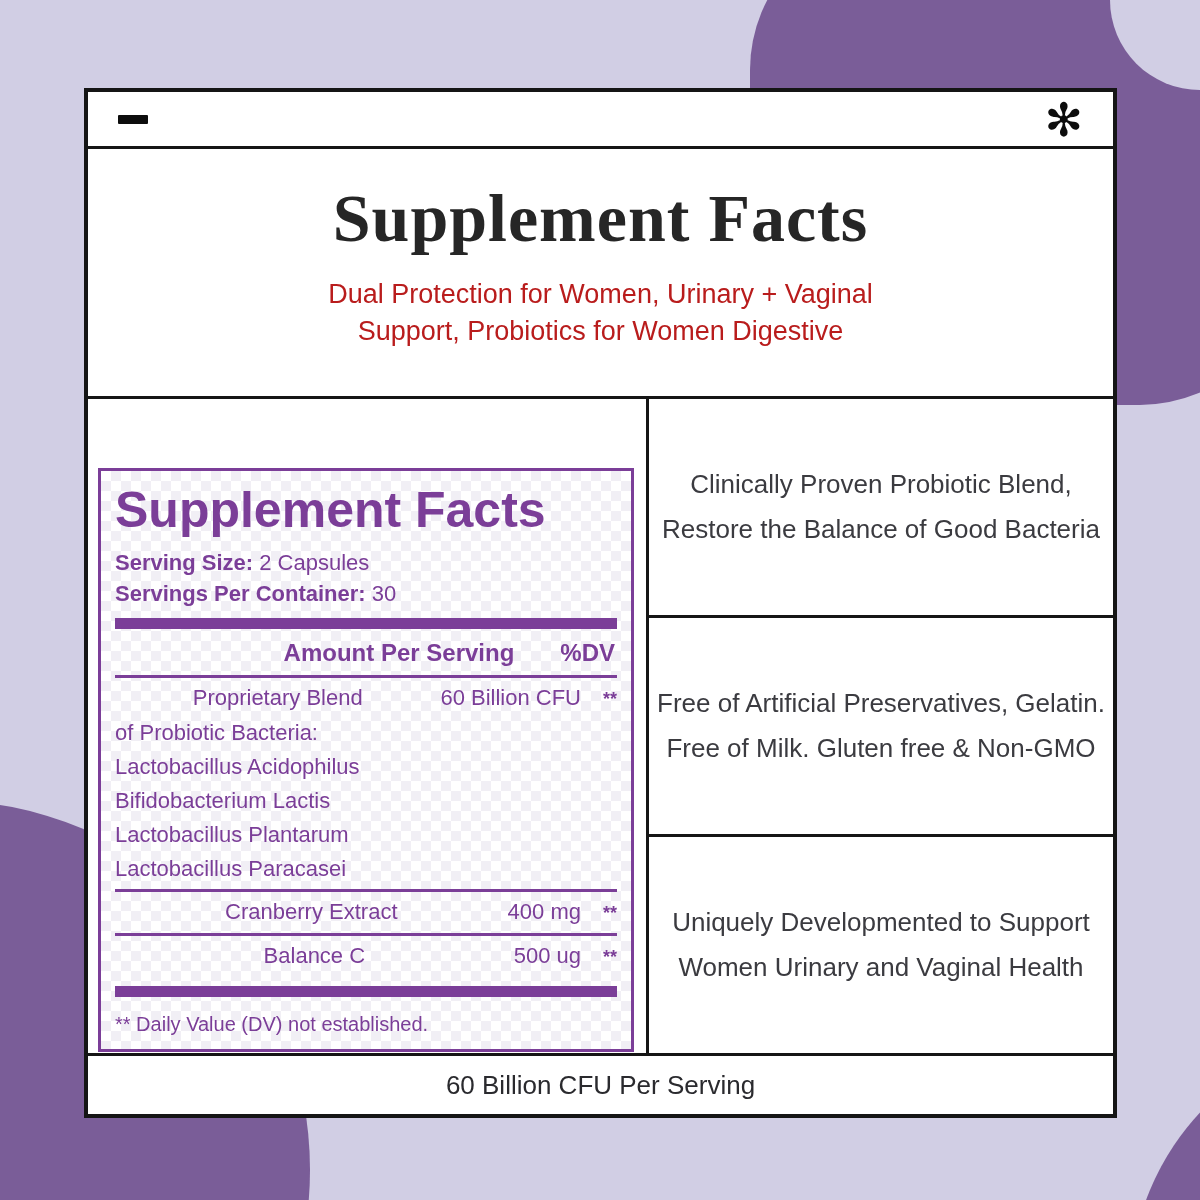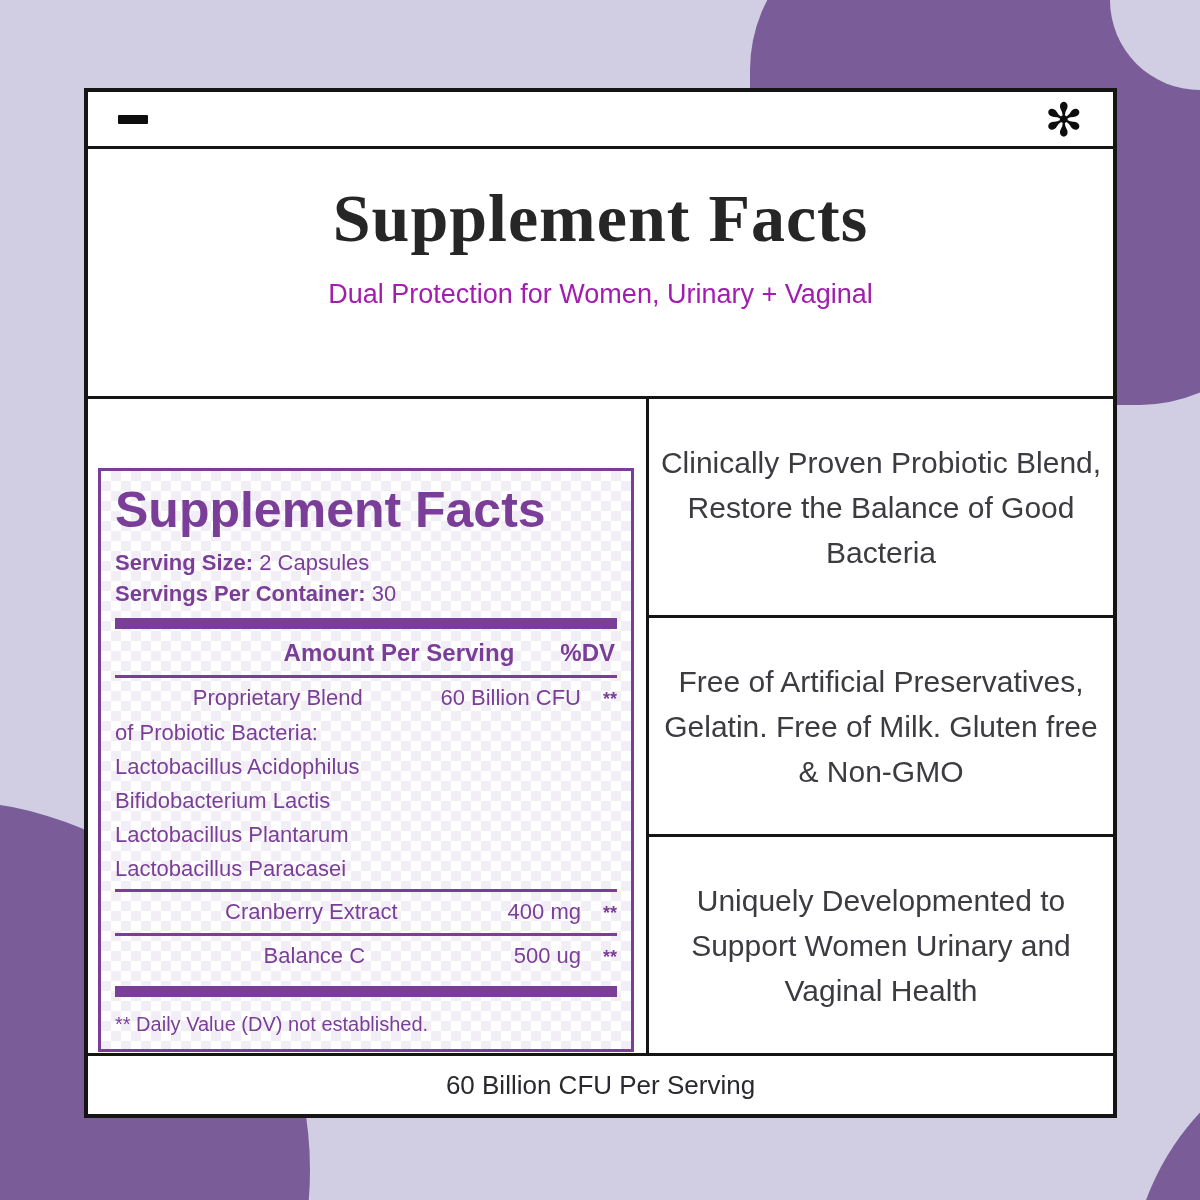--- a/index.html
+++ b/index.html
@@ -36,28 +36,28 @@
   .asterisk{font-family:"DejaVu Sans",sans-serif;font-size:46px;color:#0d0d0d;line-height:1;margin-top:2px;}
 
   .hero{
     height:250px;box-sizing:border-box;border-bottom:3px solid var(--ink);
     text-align:center;padding-top:30px;
   }
   .hero-title{
     font-family:"Liberation Serif",serif;font-weight:700;font-size:68px;
     color:#262626;margin:0 0 18px 0;letter-spacing:1px;
   }
-  .hero-sub{font-size:27px;color:#a21caf;line-height:37px;margin:0;}
+  .hero-sub{font-size:27px;color:#b91c1c;line-height:37px;margin:0;}
 
   .content{flex:1;display:flex;min-height:0;}
   .left-col{width:561px;box-sizing:border-box;border-right:3px solid var(--ink);position:relative;}
   .right-col{flex:1;display:flex;flex-direction:column;}
   .benefit{
     flex:1;display:flex;align-items:center;justify-content:center;text-align:center;
-    font-size:30px;line-height:45px;color:var(--text);padding:0 6px;box-sizing:border-box;
+    font-size:26px;line-height:45px;color:var(--text);padding:0 6px;box-sizing:border-box;
   }
   .benefit.b1,.benefit.b2{border-bottom:3px solid var(--ink);}
 
   
   .labelpanel{
     position:absolute;left:10px;top:69px;width:536px;box-sizing:border-box;
     border:3px solid var(--purple);color:var(--purple);
     background:repeating-conic-gradient(#f1eff5 0% 25%,#ffffff 0% 50%);
     background-size:20px 20px;
     padding:10px 14px 12px 14px;
@@ -97,21 +97,21 @@
   <div class="card">
 
     <div class="topbar">
       <div class="dash"></div>
       <div class="asterisk">✻</div>
     </div>
 
     <div class="hero">
       <h1 class="hero-title">Supplement Facts</h1>
       <p class="hero-sub"><span>Dual Protection for Women, Urinary + Vaginal</span><br>
-      </p>
+      <span>Support, Probiotics for Women Digestive</span></p>
     </div>
 
     <div class="content">
 
       <div class="left-col">
         <div class="labelpanel">
           <div class="lp-title">Supplement Facts</div>
 
           <div class="lp-serving"><b>Serving Size:</b><span> 2 Capsules</span></div>
           <div class="lp-serving"><b>Servings Per Container:</b><span> 30</span></div>

